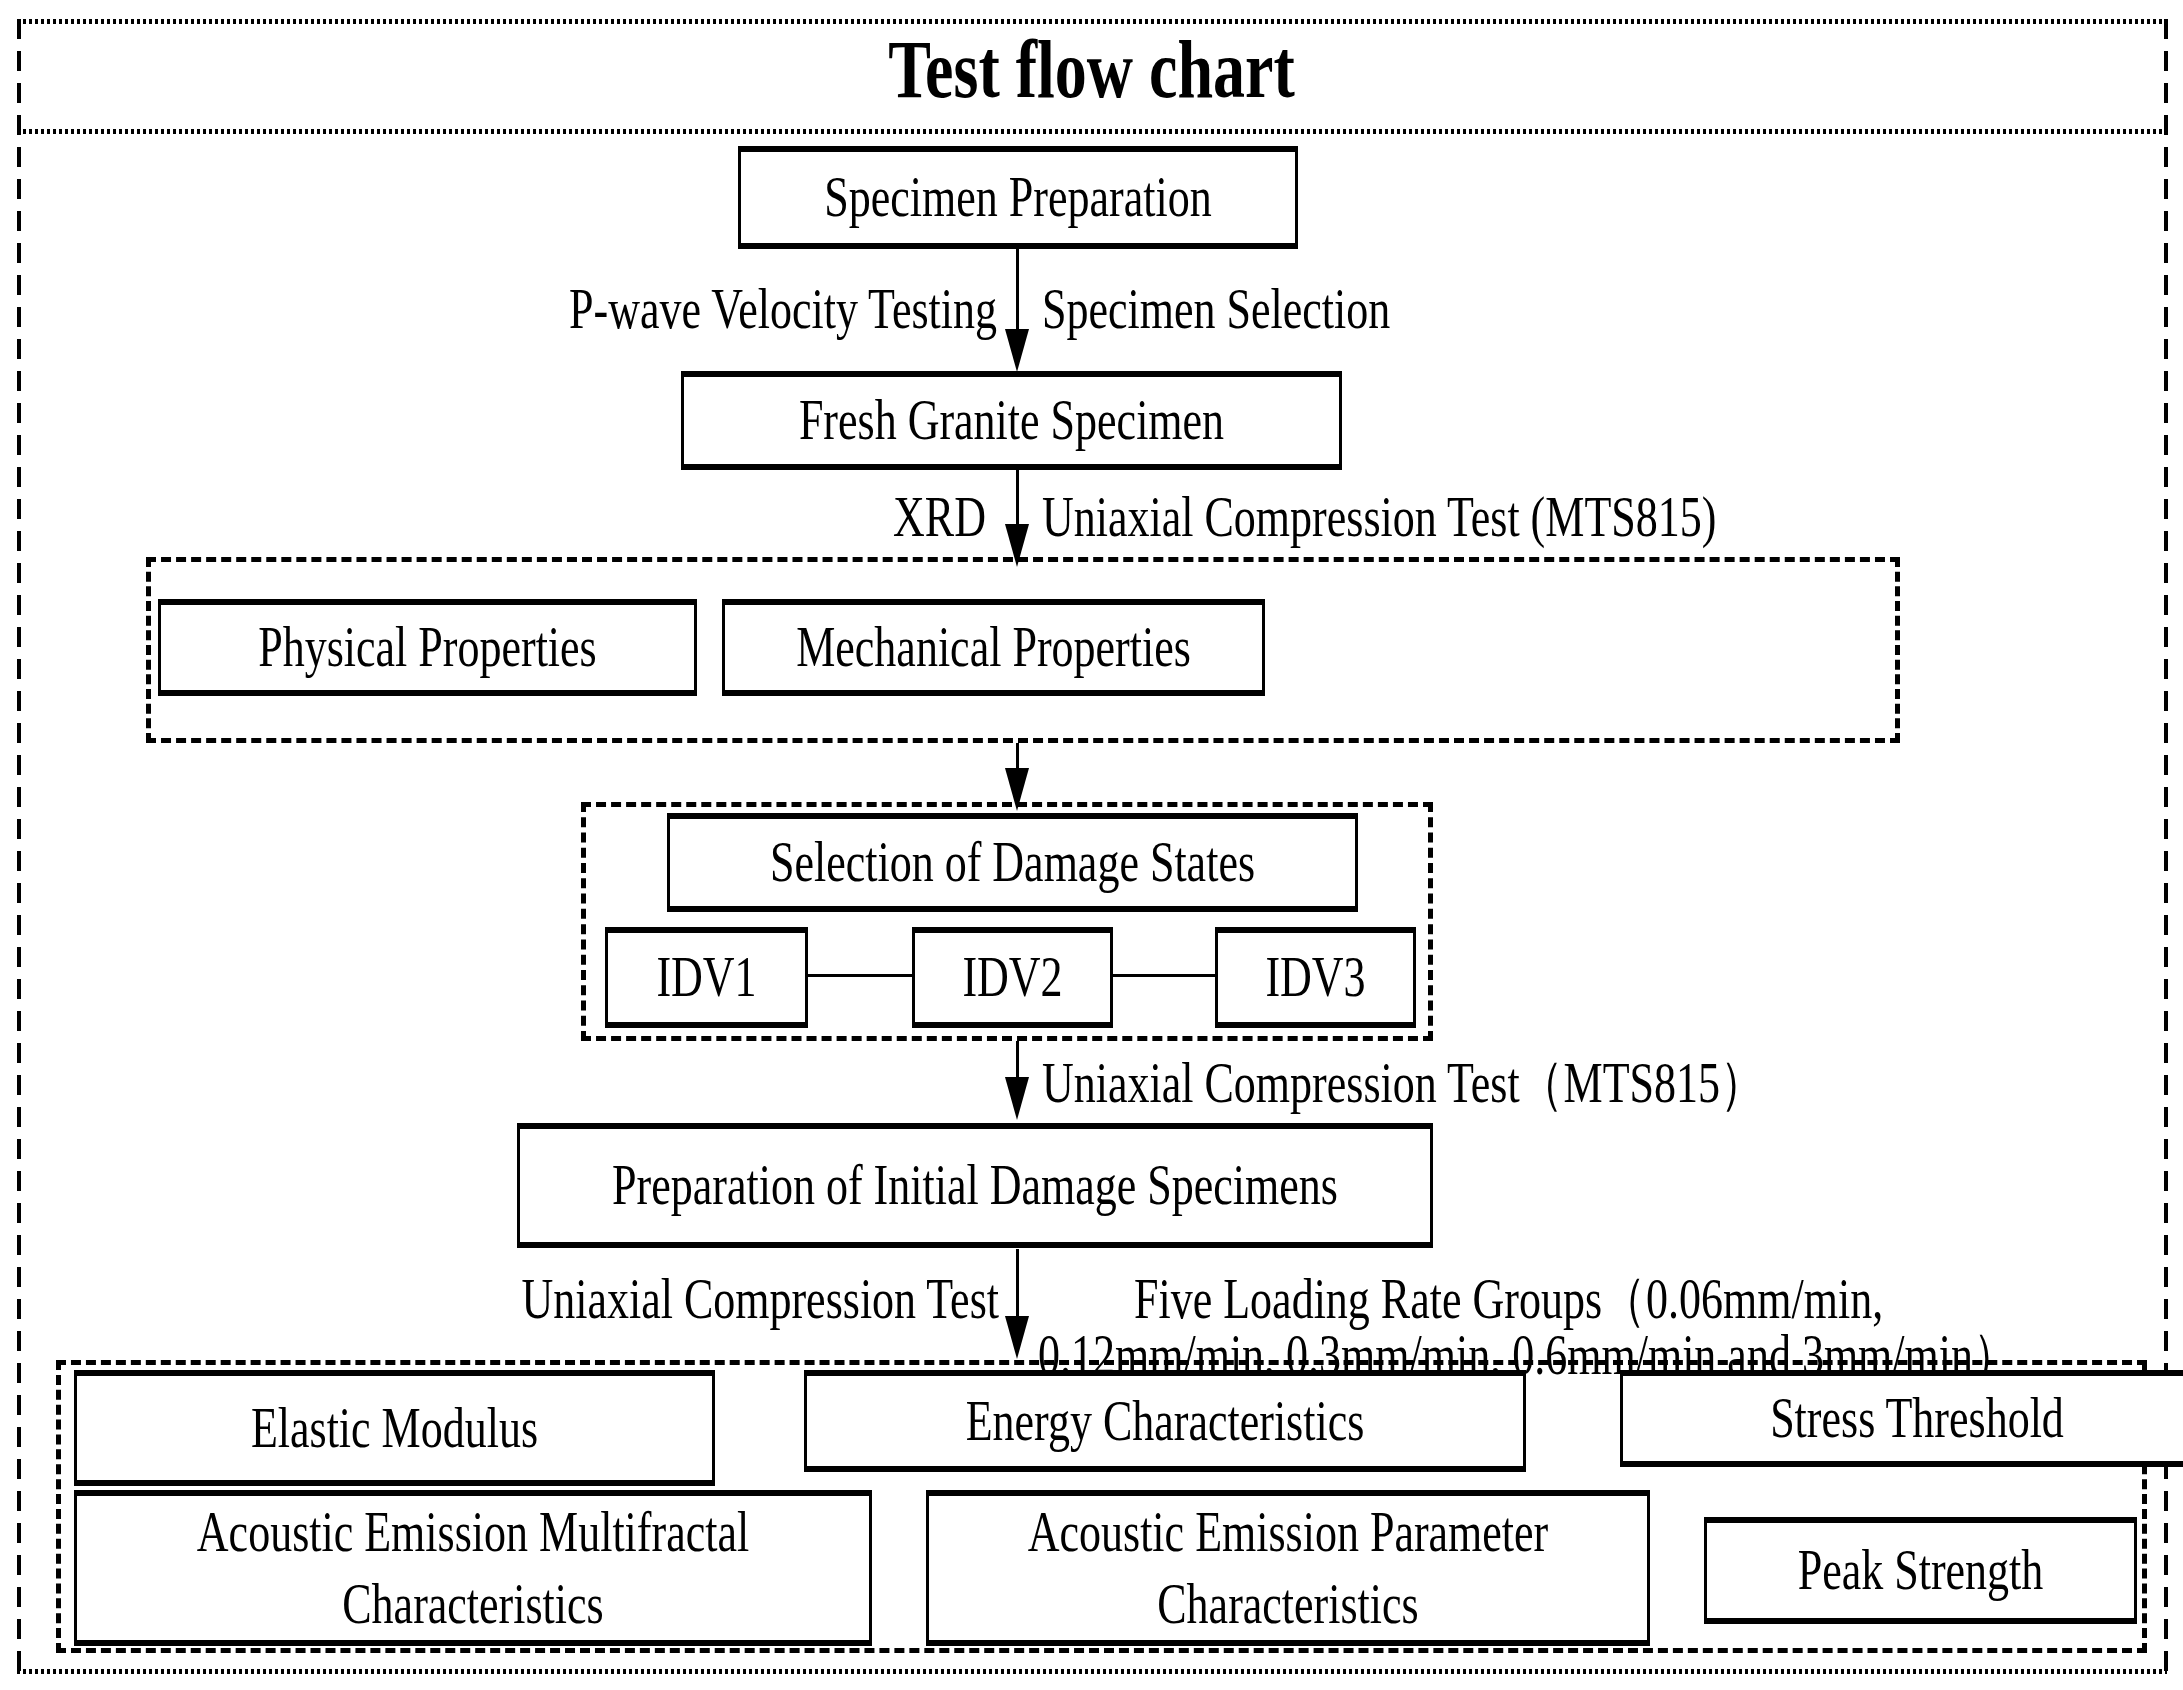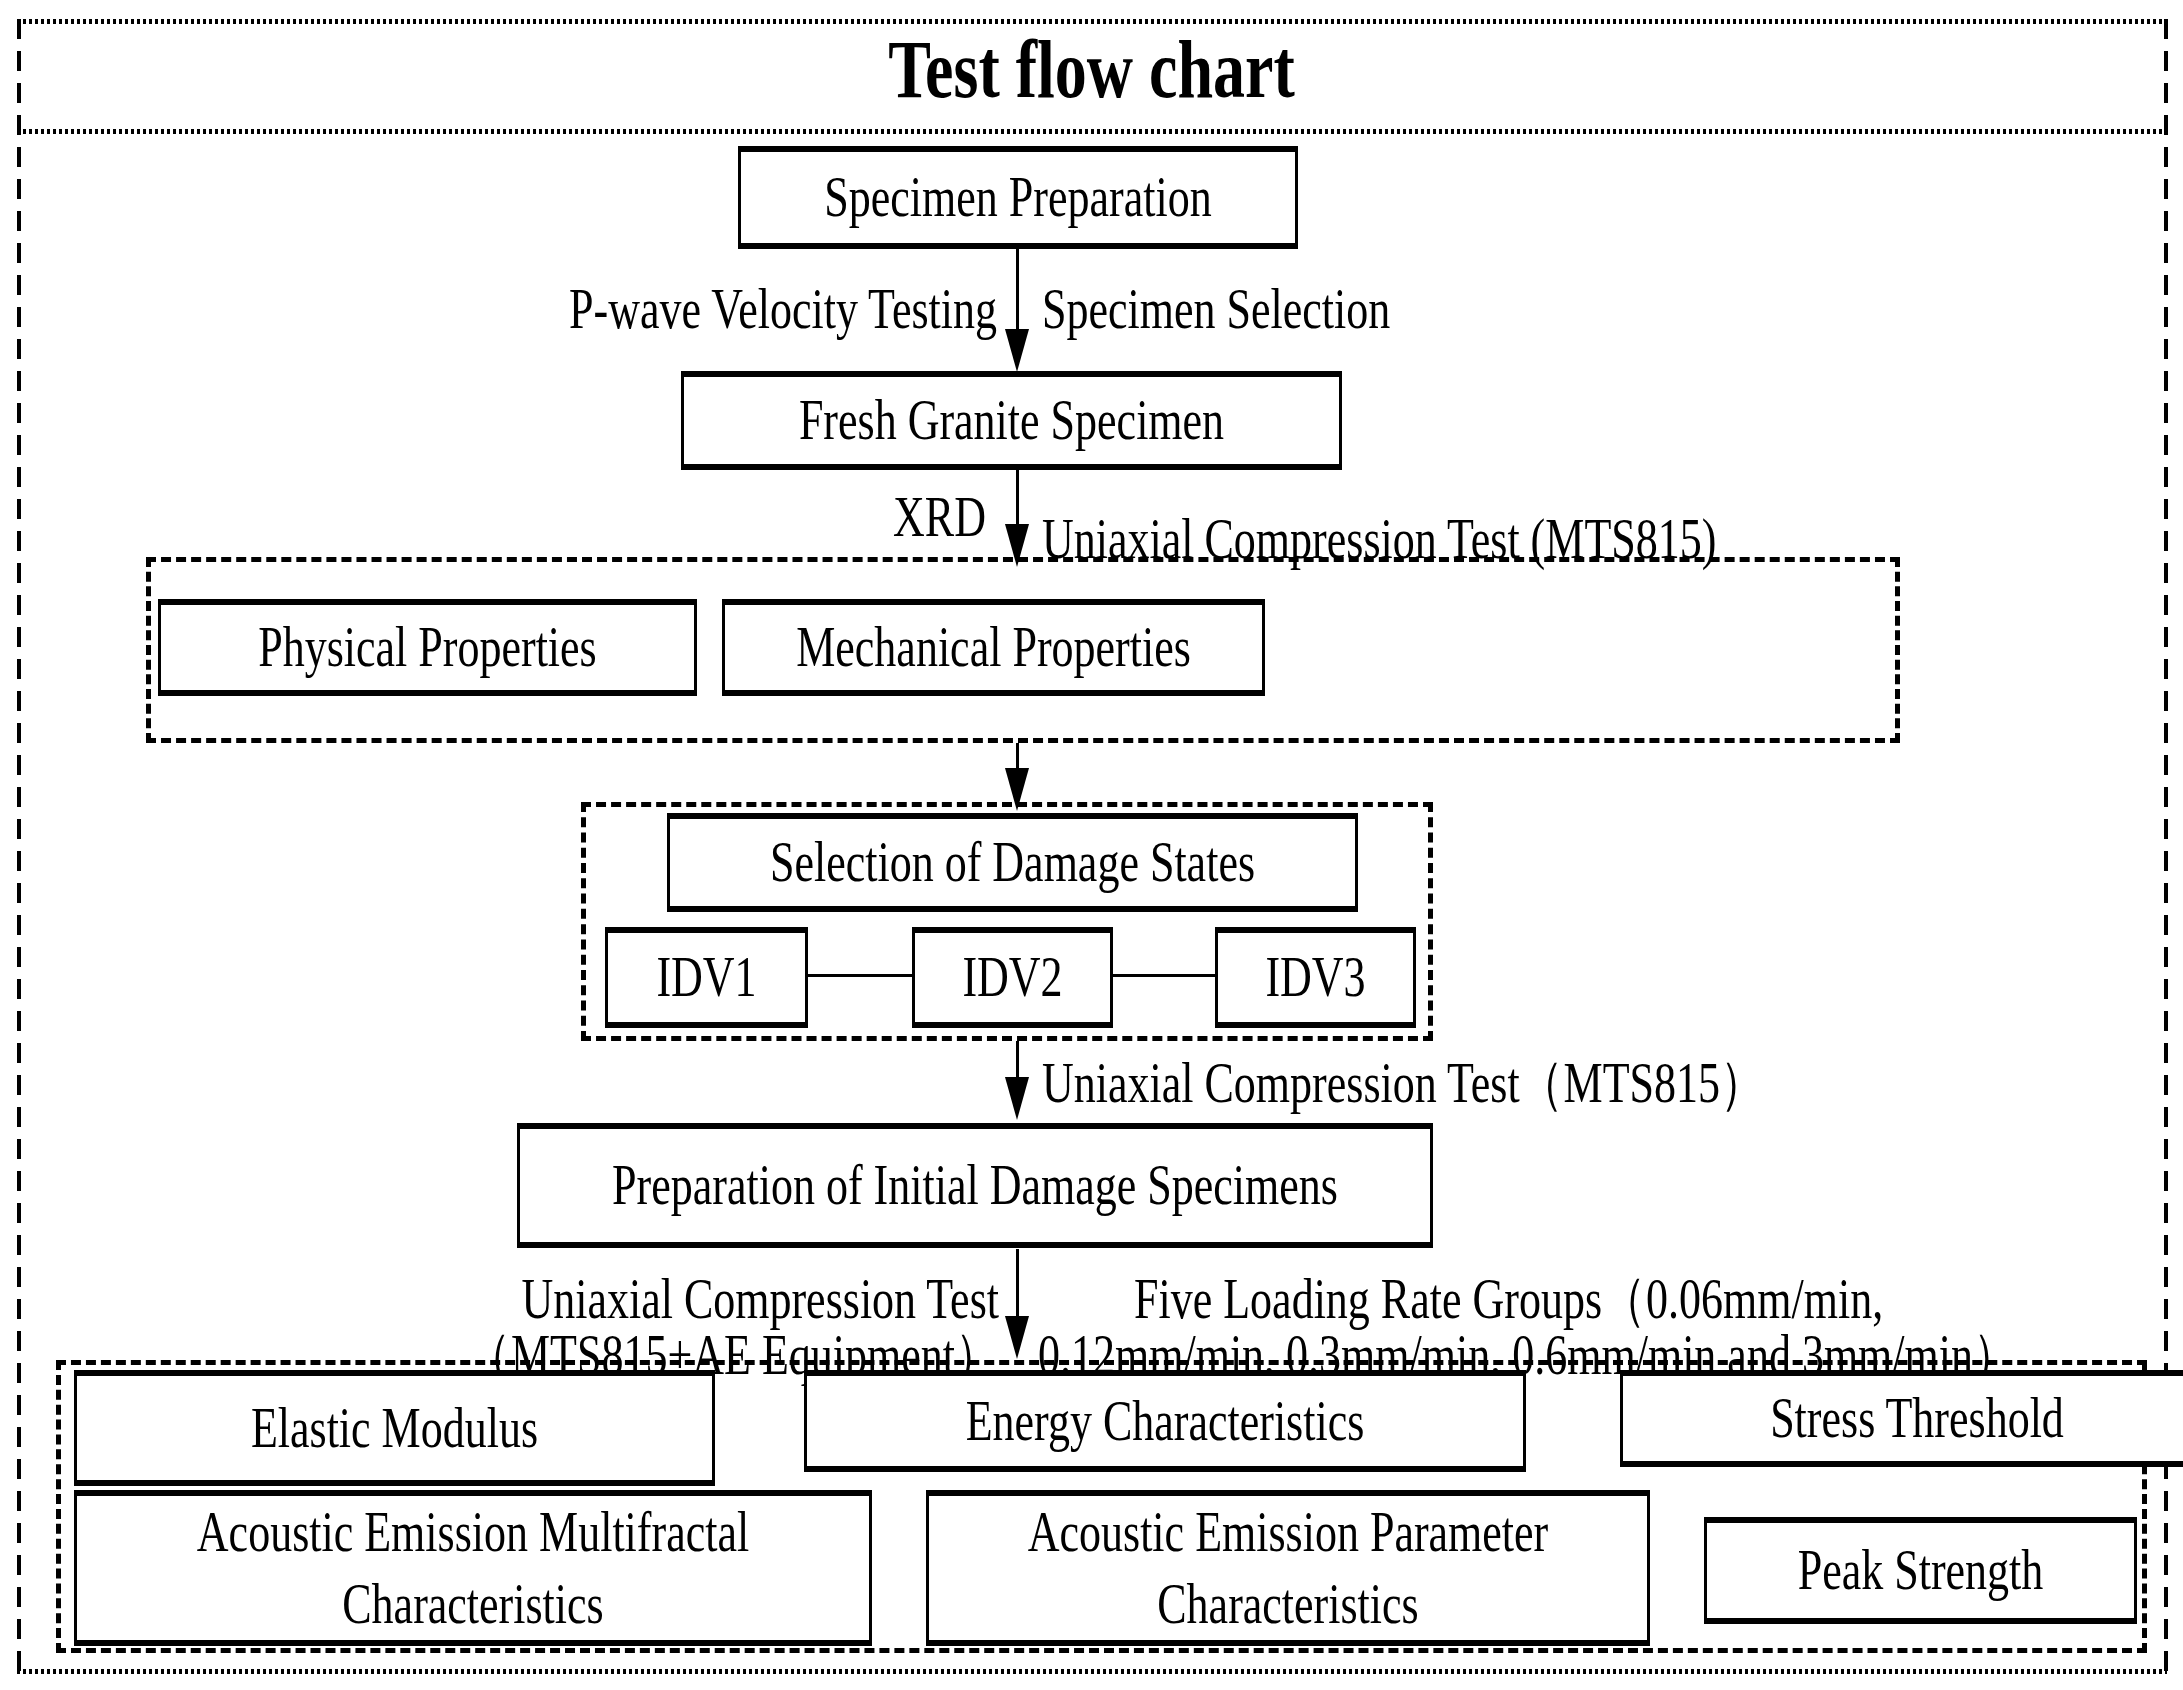--- a/index.html
+++ b/index.html
@@ -66,21 +66,21 @@
 
   <div class="node" style="left:681px;top:371px;width:661px;height:99px">
     <span class="tx">Fresh Granite Specimen</span>
   </div>
 
   <div class="stem" style="left:1016px;top:470px;height:55px"></div>
   <div class="head" style="left:1005px;top:524px"></div>
   <div class="lbl r" style="left:738px;top:488px;width:248px">
     <span class="tx">XRD</span>
   </div>
-  <div class="lbl" style="left:1042px;top:510px">
+  <div class="lbl" style="left:1042px;top:488px">
     <span class="tx">Uniaxial Compression Test (MTS815)</span>
   </div>
 
   <div class="group" style="left:146px;top:557px;width:1754px;height:186px"></div>
   <div class="node" style="left:158px;top:599px;width:539px;height:97px">
     <span class="tx">Physical Properties</span>
   </div>
   <div class="node" style="left:722px;top:599px;width:543px;height:97px">
     <span class="tx">Mechanical Properties</span>
   </div>
@@ -112,23 +112,20 @@
 
   <div class="node" style="left:517px;top:1123px;width:916px;height:125px">
     <span class="tx">Preparation of Initial Damage Specimens</span>
   </div>
 
   <div class="stem" style="left:1016px;top:1249px;height:68px"></div>
   <div class="head" style="left:1005px;top:1316px"></div>
   <div class="lbl r" style="left:268px;top:1270px;width:731px">
     <span class="tx">Uniaxial Compression Test</span>
   </div>
-  <div class="lbl r" style="left:268px;top:1326px;width:731px">
-    <span class="tx">（MTS815+AE Equipment）</span>
-  </div>
   <div class="lbl" style="left:1134px;top:1270px">
     <span class="tx">Five Loading Rate Groups（0.06mm/min,</span>
   </div>
   <div class="lbl" style="left:1038px;top:1326px">
     <span class="tx">0.12mm/min, 0.3mm/min, 0.6mm/min and 3mm/min）</span>
   </div>
 
   <div class="group" style="left:56px;top:1360px;width:2091px;height:293px"></div>
   <div class="node" style="left:74px;top:1370px;width:641px;height:116px">
     <span class="tx">Elastic Modulus</span>

